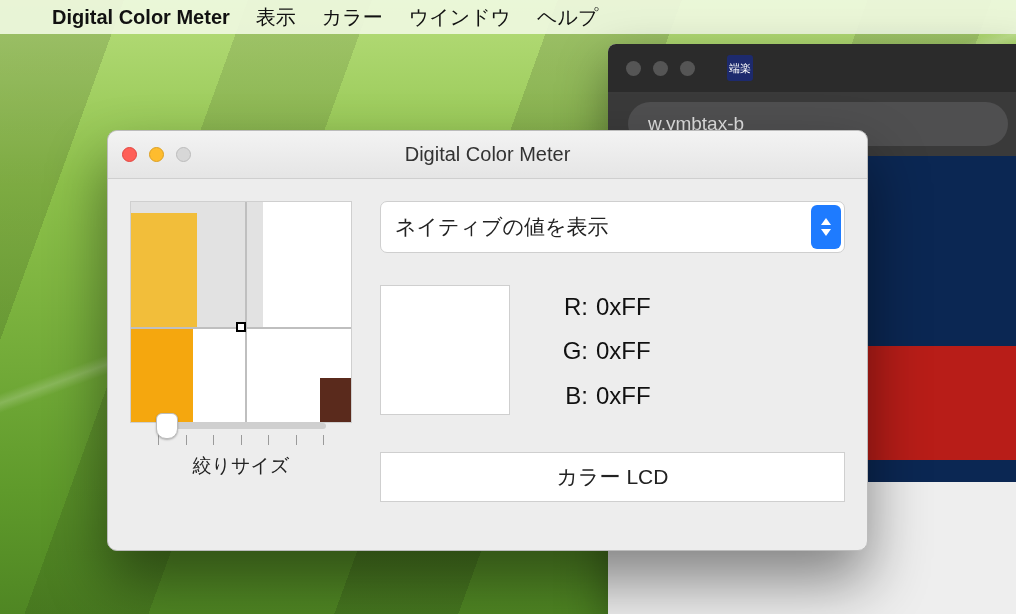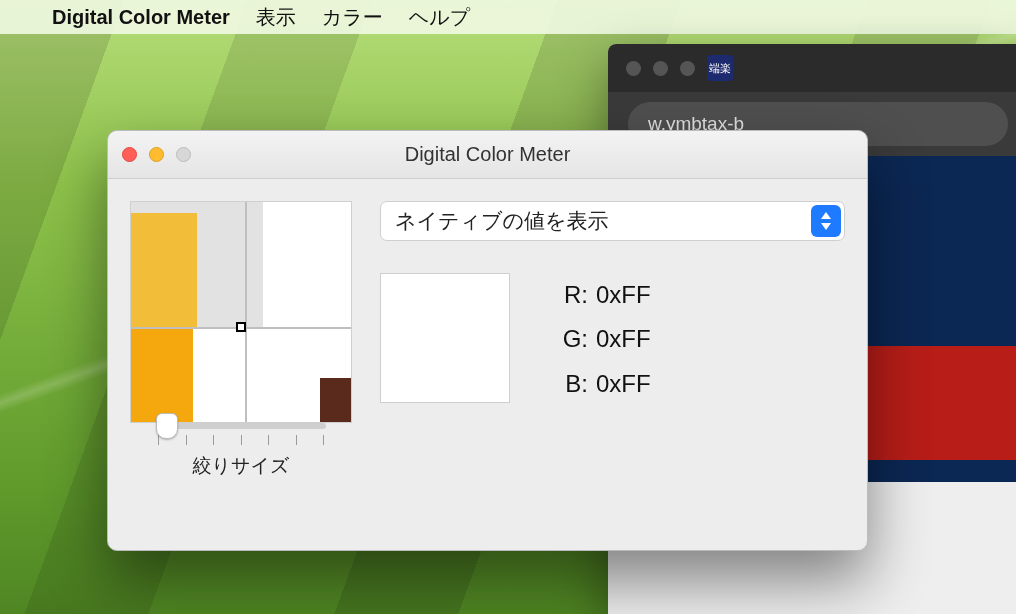--- a/index.html
+++ b/index.html
@@ -34,21 +34,21 @@
     background:#f4f4f4; border-radius:8px 0 0 0;
     box-shadow: 0 20px 50px rgba(0,0,0,0.4);
     overflow:hidden;
   }
   .browser .titlebar {
     height:48px; background:#2b2b2b; display:flex; align-items:center; padding:0 18px; gap:12px;
   }
   .traffic { display:flex; gap:12px; }
   .traffic span { width:15px; height:15px; border-radius:50%; background:#555; display:inline-block; }
   .browser .tab {
-    display:flex; align-items:center; gap:10px; color:#eaeaea; font-size:20px; 
+    display:flex; align-items:center; gap:10px; color:#eaeaea; font-size:20px; margin-left:20px;
   }
   .favicon {
     width:26px; height:26px; background:#1d2a6d; color:#fff; font-size:11px; display:flex; align-items:center; justify-content:center; border-radius:3px;
   }
   .browser .toolbar {
     height:64px; background:#3a3a3a; display:flex; align-items:center; padding:0 20px;
   }
   .urlbox {
     background:#4f4f50; color:#ddd; height:44px; width:100%; border-radius:22px; display:flex; align-items:center; padding:0 20px; font-size:19px;
   }
@@ -98,21 +98,21 @@
 
   .slider-wrap { width:170px; text-align:center; }
   .slider-track { position:relative; height:6px; background:#cfcfcf; border-radius:3px; }
   .slider-thumb { position:absolute; left:0%; top:-10px; width:22px; height:26px; background:#fff; border:1px solid #bcbcbc; border-radius:6px 6px 10px 10px; box-shadow:0 1px 2px rgba(0,0,0,0.25); }
   .slider-ticks { margin-top:6px; display:flex; justify-content:space-between; padding:0 2px; }
   .slider-ticks span { width:1px; height:10px; background:#9a9a9a; display:inline-block; }
   .slider-label { margin-top:8px; font-size:19px; color:#222; }
 
   .right-col { flex:1; display:flex; flex-direction:column; }
   .dropdown {
-    height:40px; background:#fff; border:1px solid #cfcfcf; border-radius:7px;
+    height:52px; background:#fff; border:1px solid #cfcfcf; border-radius:7px;
     display:flex; align-items:center; padding:0 14px; font-size:21px; color:#222; position:relative;
   }
   .dropdown .dd-btn {
     position:absolute; right:3px; top:3px; bottom:3px; width:30px;
     background:#1e7bff; border-radius:6px;
     display:flex; flex-direction:column; align-items:center; justify-content:center; gap:2px;
   }
   .dd-btn svg { display:block; }
 
   .readout { margin-top:32px; display:flex; gap:36px; align-items:flex-start; }
@@ -131,20 +131,21 @@
 </head>
 <body>
 
 <div class="desktop"></div>
 
 <div class="menubar">
   <span class="apple"></span>
   <span class="appname menu-item">Digital Color Meter</span>
   <span class="menu-item">表示</span>
   <span class="menu-item">カラー</span>
+  <span class="menu-item">ウインドウ</span>
   <span class="menu-item">ヘルプ</span>
 </div>
 
 <div class="browser">
   <div class="titlebar">
     <div class="traffic">
       <span></span>
       <span></span>
       <span></span>
     </div>
@@ -231,16 +232,19 @@
             <span class="lab">G:</span>
             <span>0xFF</span>
           </div>
           <div class="row">
             <span class="lab">B:</span>
             <span>0xFF</span>
           </div>
         </div>
       </div>
 
+      <div class="profile-box">
+        <span>カラー LCD</span>
+      </div>
     </div>
 
   </div>
 </div>
 
 </body></html>

